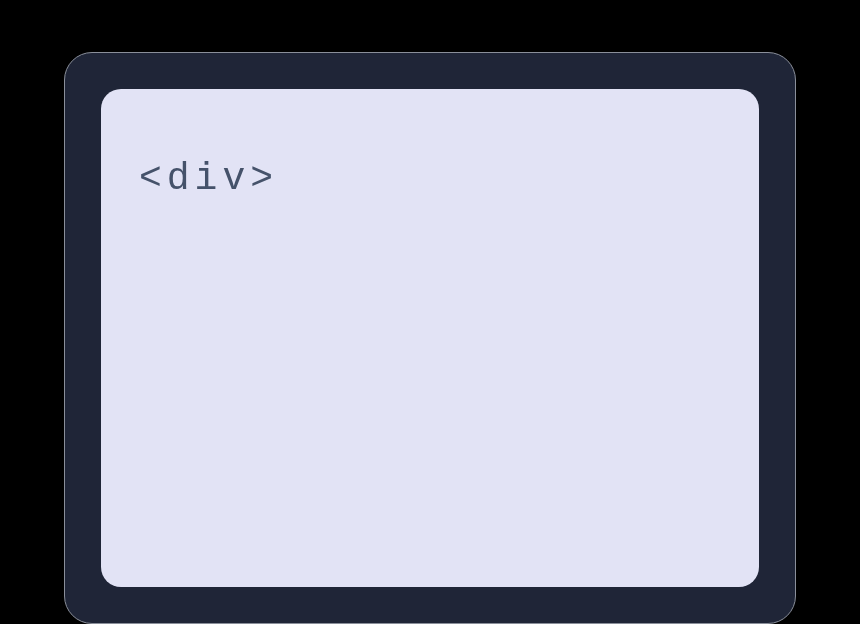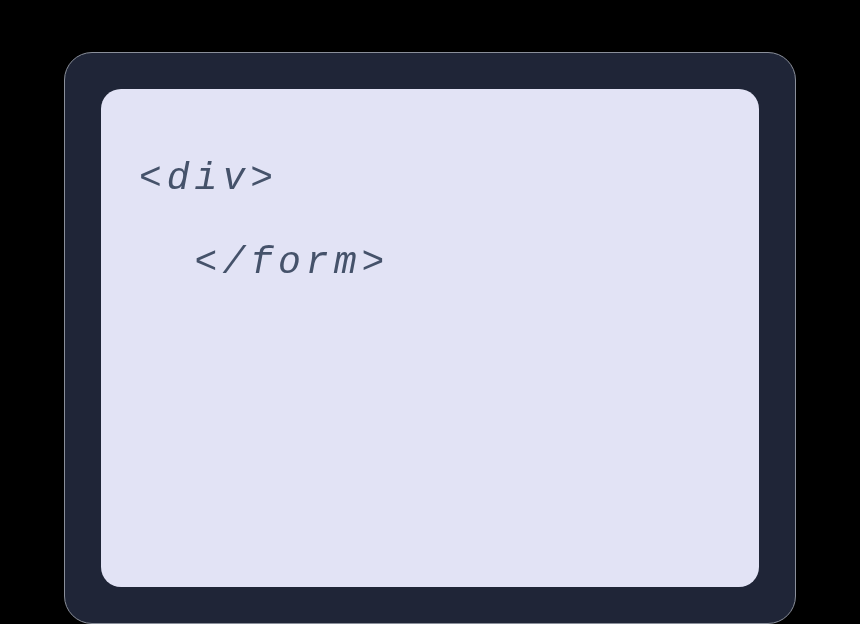--- a/index.html
+++ b/index.html
@@ -1,19 +1,18 @@
 <!DOCTYPE html>
 <html><head>
   <meta charset="utf-8">
   <style>
     * {
       margin: 0;
       padding: 0;
       box-sizing: border-box;
-      font-style: italic;
     }
     body {
       width: 860px;
       height: 624px;
       background: #000000;
       display: flex;
       align-items: flex-end;
       justify-content: center;
       overflow: hidden;
     }
@@ -42,15 +41,14 @@
       letter-spacing: 5px;
       font-weight: 500;
     }
   </style>
 </head>
 <body>
 
 <div class="outer-frame">
   <div class="code-block">
     <div class="code-line">&lt;div&gt;</div>
-    <div class="code-line">  &lt;/form&gt;</div>
   </div>
 </div>
 
 </body></html>

